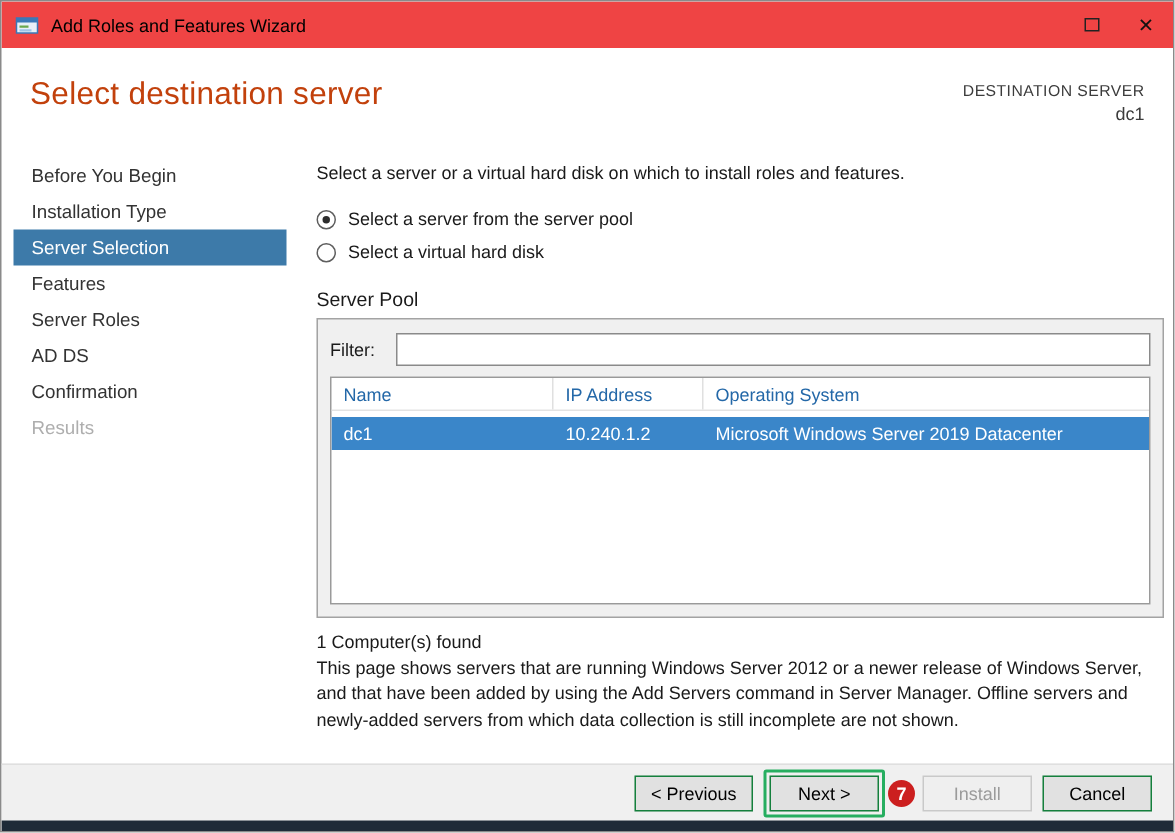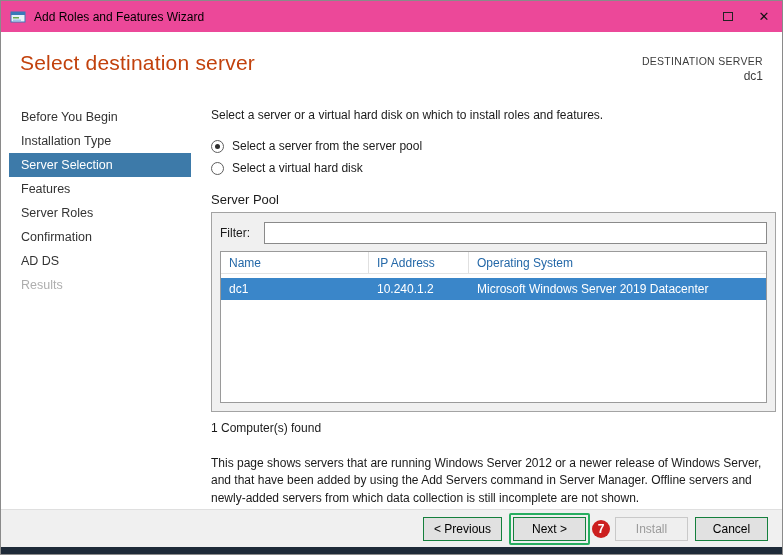--- a/index.html
+++ b/index.html
@@ -6,21 +6,21 @@
   html, body { background: #cfcfcf; }
   body { font-family: "Liberation Sans", "DejaVu Sans", sans-serif; font-size: 12px; color: #1a1a1a; }
 
   .window {
     position: relative; width: 783px; height: 555px;
     background: #fff; border: 1px solid #8a8a8a; overflow: hidden;
   }
 
   
   .titlebar { position: absolute; top: 0; left: 0; right: 0; height: 31px;
-    display: flex; align-items: center; background: #ec4899; }
+    display: flex; align-items: center; background: #ef4444; }
   .app-icon { margin: 0 8px 0 9px; display: inline-flex; }
   .titlebar .title { font-size: 12px; color: #000; }
   .controls { margin-left: auto; display: flex; height: 100%; }
   .ctrl { width: 36px; height: 100%; display: flex; align-items: center; justify-content: center;
     cursor: default; font-size: 13px; color: #111; }
   .maxbox { display: inline-block; width: 10px; height: 9px; border: 1px solid #222; }
 
   
   .page-title { position: absolute; left: 19px; top: 50px;
     font-size: 21px; font-weight: 300; color: #c2410c; letter-spacing: 0.2px; }
@@ -57,21 +57,21 @@
   .thead .col { color: #2468a8; font-size: 12px; }
   .col { padding-left: 8px; overflow: hidden; white-space: nowrap; }
   .c1 { width: 148px; flex: 0 0 auto; border-right: 1px solid #e0e0e0; height: 100%; line-height: 22px; }
   .c2 { width: 100px; flex: 0 0 auto; border-right: 1px solid #e0e0e0; height: 100%; line-height: 22px; }
   .c3 { flex: 1; height: 100%; line-height: 22px; }
   .trow { display: flex; height: 22px; margin-top: 4px; align-items: center; }
   .trow.selected { background: #3a86c9; color: #fff; }
   .trow .c1, .trow .c2 { border-right: none; }
 
   .found { margin-top: 9px; color: #1a1a1a; }
-  .desc { margin-top: 20px; color: #1a1a1a; line-height: 1.45; }
+  .desc { margin-top: 2px; color: #1a1a1a; line-height: 1.45; }
 
   
   .footer { position: absolute; left: 0; right: 0; bottom: 7px; height: 38px;
     background: #f0f0f0; border-top: 1px solid #dfdfdf;
     display: flex; align-items: center; justify-content: flex-end; padding-right: 14px; }
   .btn { height: 24px; min-width: 73px; padding: 0 10px; font: inherit;
     background: #e1e1e1; border: 1px solid #15803d; color: #000; cursor: default; }
   .btn + .btn, .btn + .annotation-box, .annotation-box + .btn { margin-left: 7px; }
   .btn.disabled { background: #efefef; border-color: #c9c9c9; color: #9b9b9b; }
   .annotation-box { display: inline-flex; padding: 2px; border: 2px solid #27ae60;
@@ -112,22 +112,22 @@
     <div class="dest-label">DESTINATION SERVER</div>
     <div class="dest-value">dc1</div>
   </div>
 
   <div class="sidebar">
     <div class="side-item">Before You Begin</div>
     <div class="side-item">Installation Type</div>
     <div class="side-item selected">Server Selection</div>
     <div class="side-item">Features</div>
     <div class="side-item">Server Roles</div>
+    <div class="side-item">AD DS</div>
     <div class="side-item">Confirmation</div>
-    <div class="side-item">AD DS</div>
     <div class="side-item disabled">Results</div>
   </div>
 
   <div class="content">
     <p class="intro">Select a server or a virtual hard disk on which to install roles and features.</p>
 
     <label class="radio-row">
       <span class="radio checked"></span>
       <span>Select a server from the server pool</span>
     </label>

